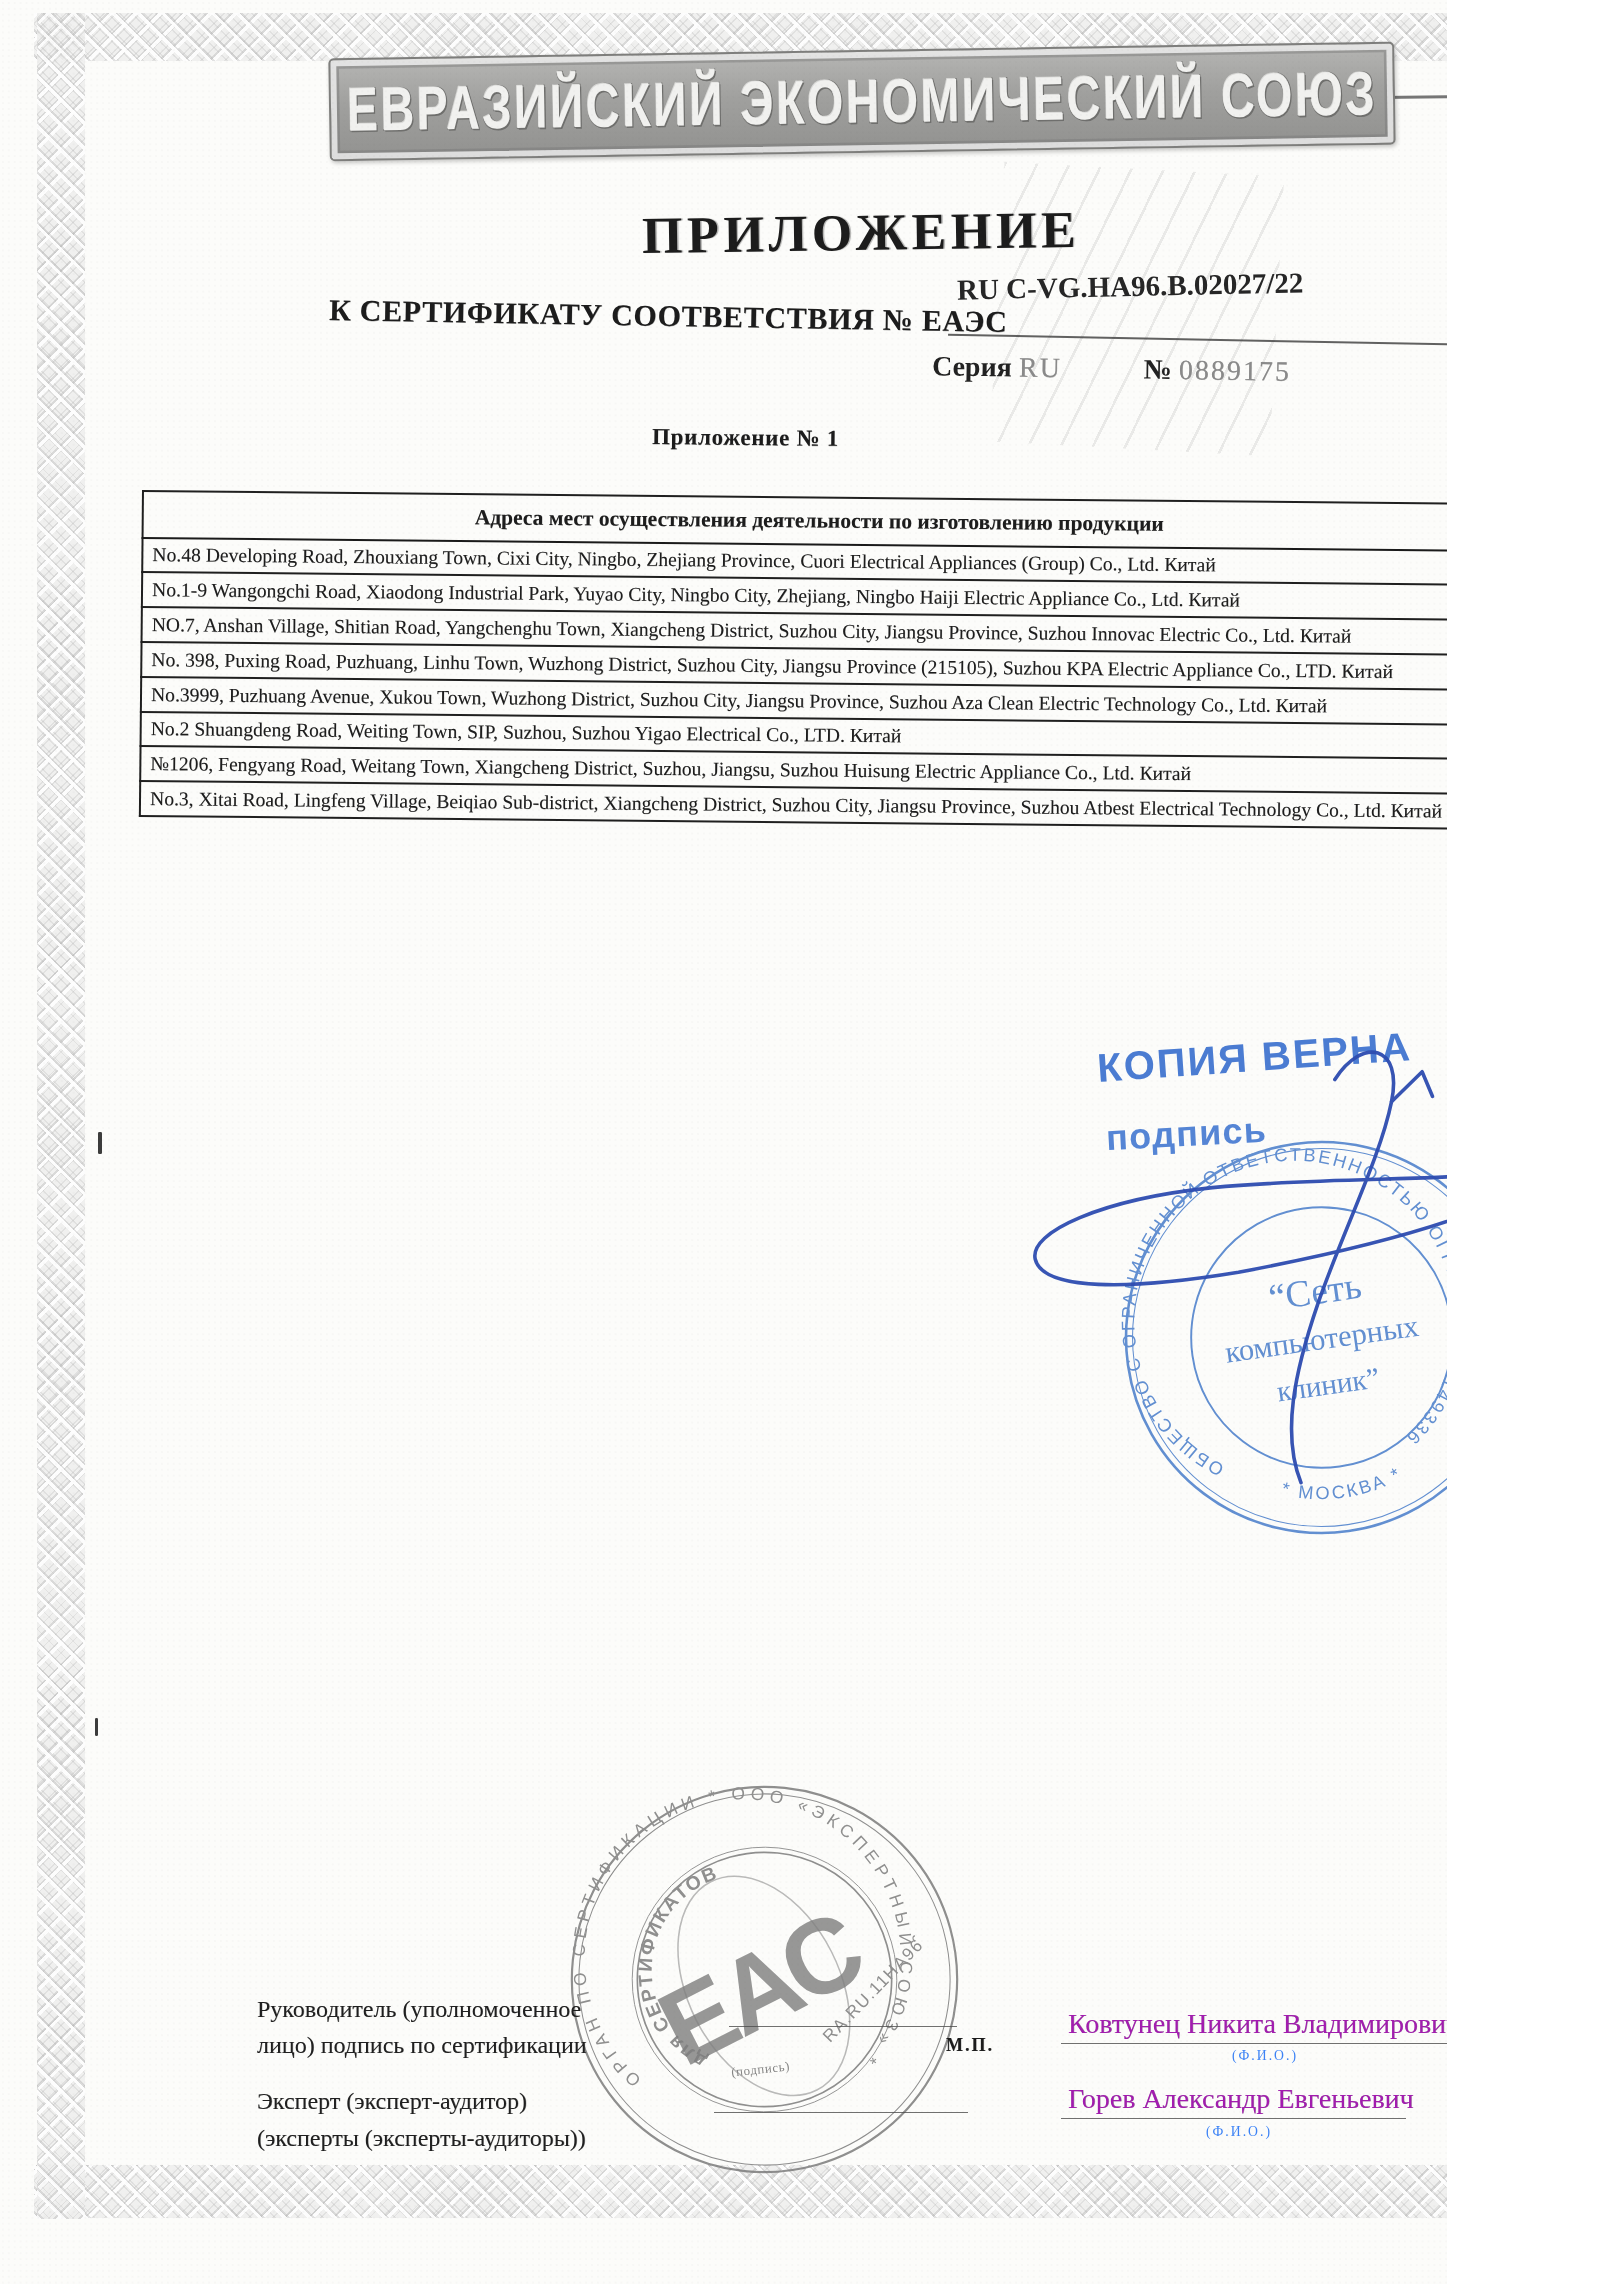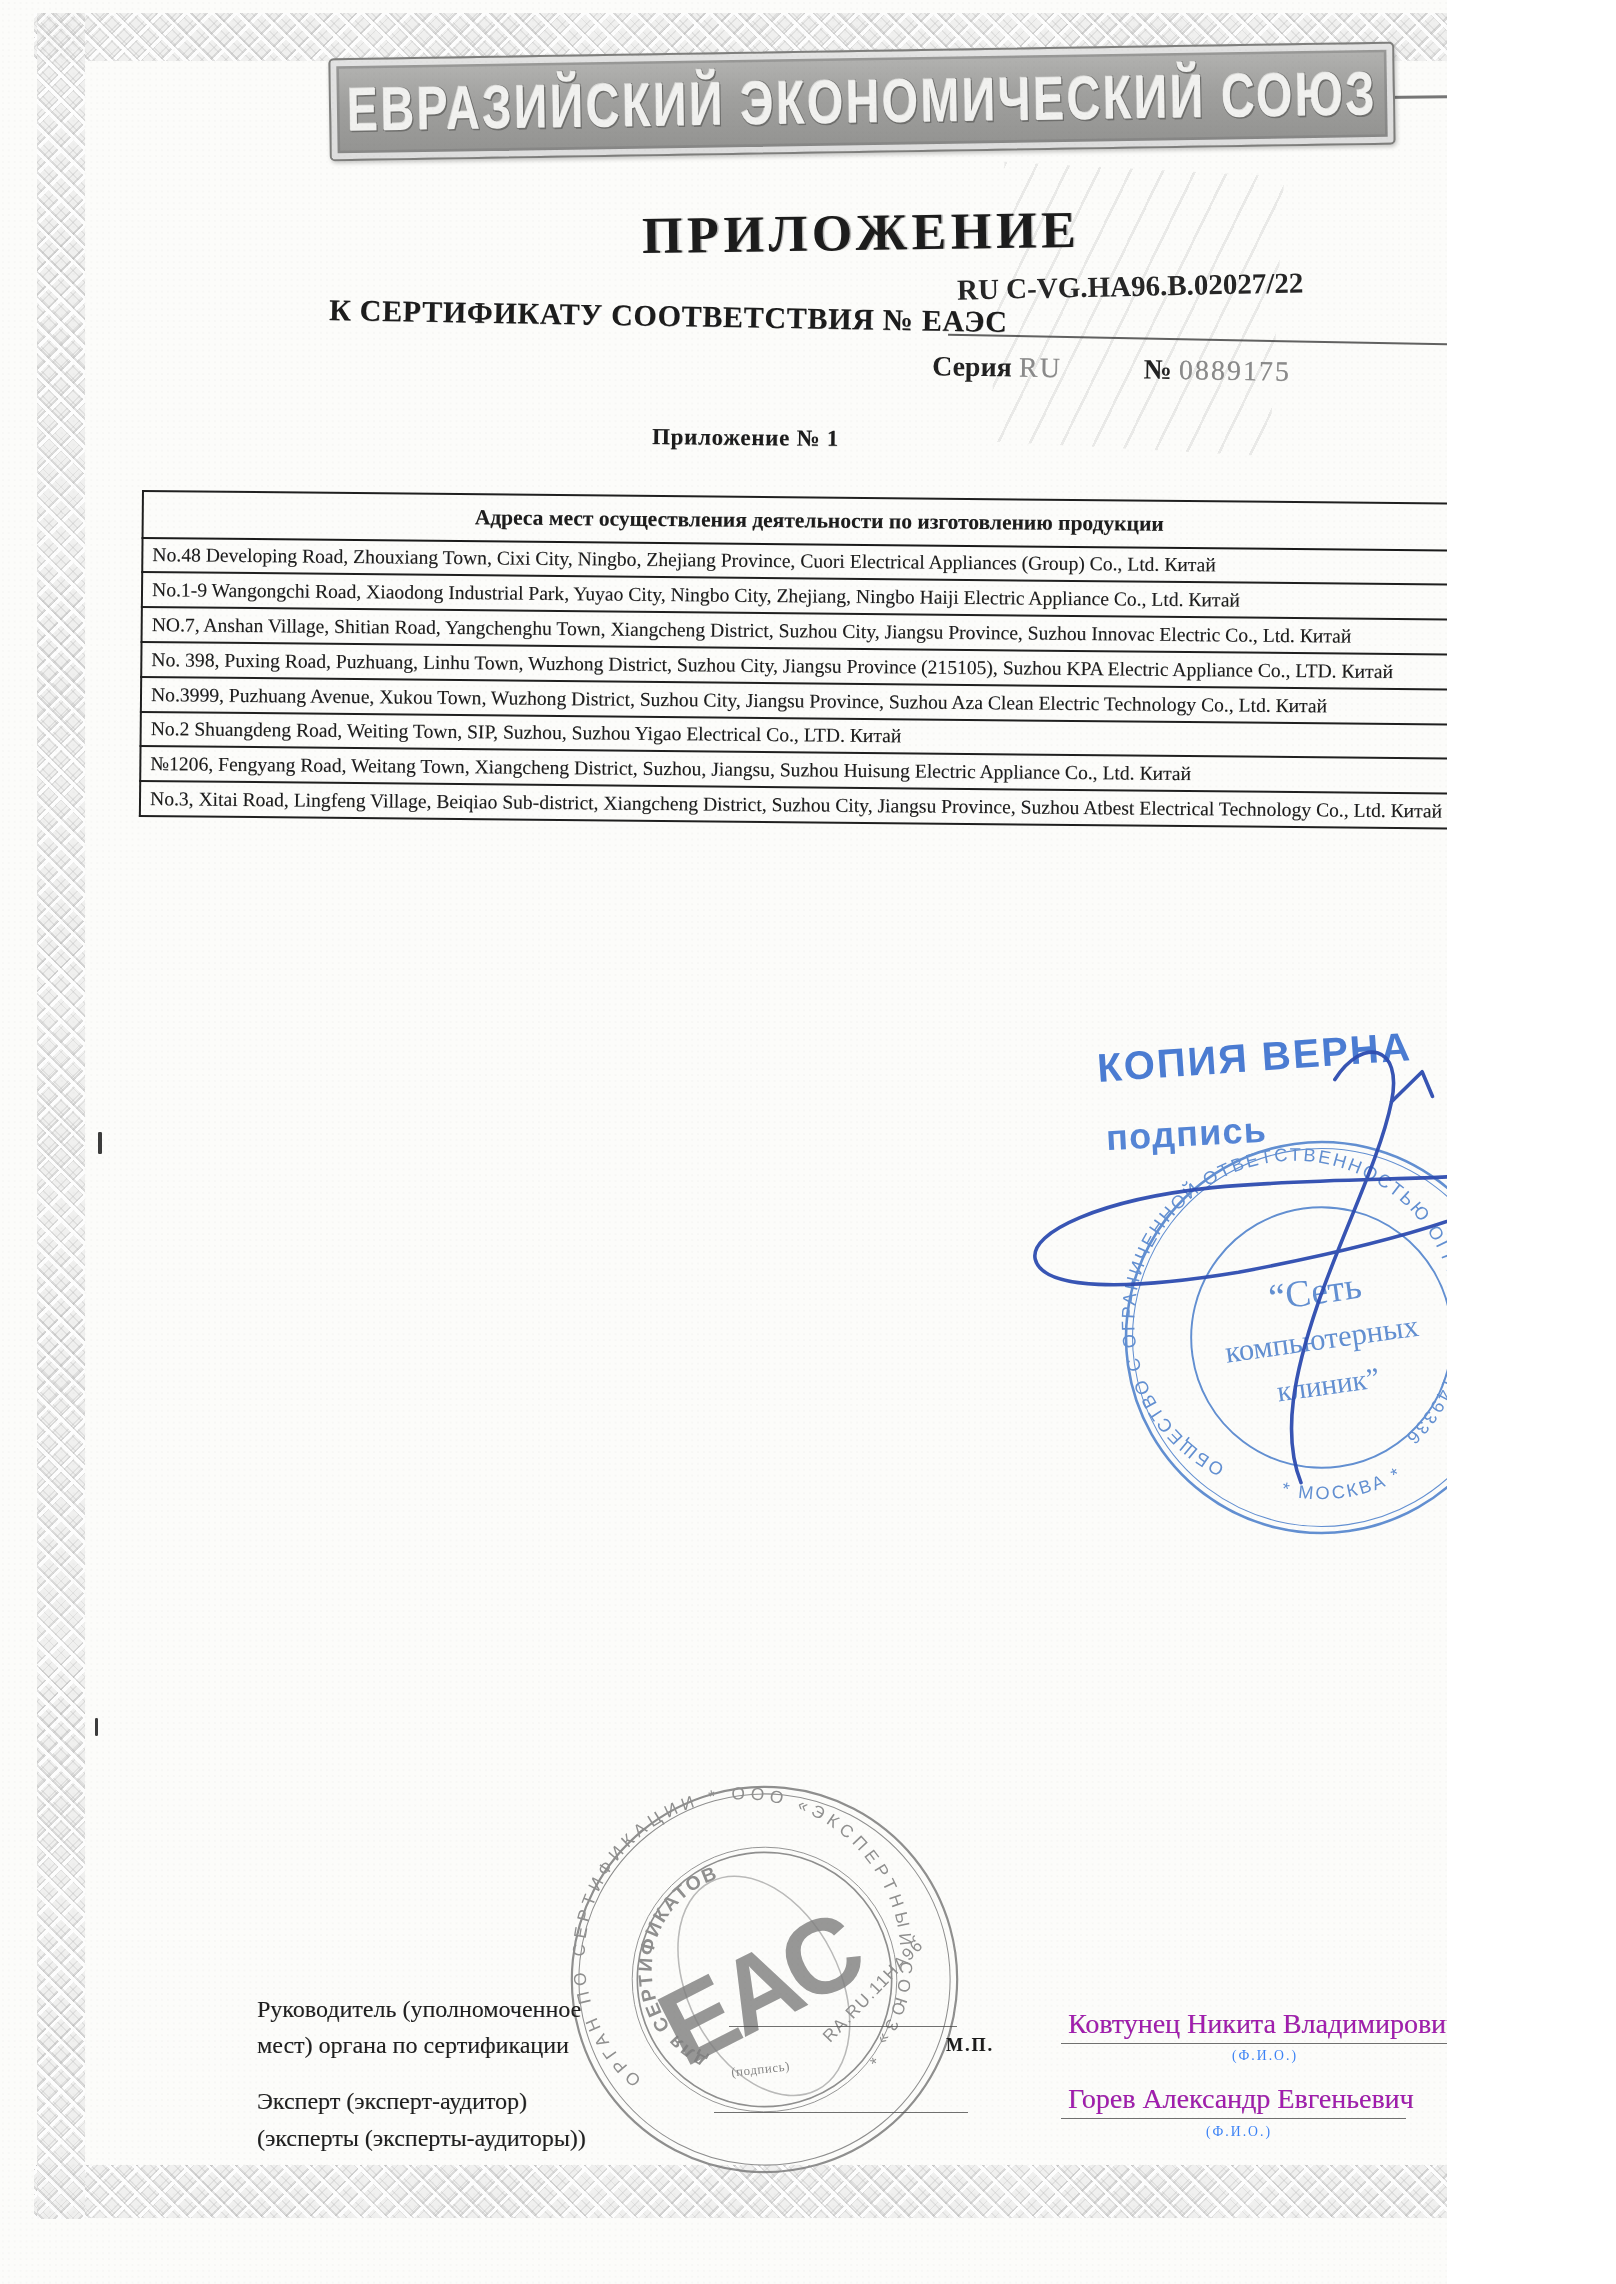--- a/index.html
+++ b/index.html
@@ -253,21 +253,21 @@
       <text font-family="Liberation Sans, DejaVu Sans, sans-serif" font-size="30" font-weight="bold" letter-spacing="3" fill="#7c7c7c">
         <textPath href="#grayInnerArc">для СЕРТИФИКАТОВ</textPath>
       </text>
     </g>
     <text x="320" y="390" text-anchor="middle" font-family="Liberation Sans, DejaVu Sans, sans-serif" font-size="165" font-weight="bold" letter-spacing="-8" fill="#686868" opacity="0.8" transform="rotate(-33 320 345)">ЕАС</text>
     <text x="432" y="408" font-family="Liberation Sans, DejaVu Sans, sans-serif" font-size="27" letter-spacing="2" fill="#7c7c7c" transform="rotate(-52 432 408)">RA.RU.11НА96</text>
     <text x="330" y="466" text-anchor="middle" font-family="Liberation Serif, DejaVu Serif, serif" font-size="20" letter-spacing="1" fill="#717171" transform="rotate(-12 330 466)">(подпись)</text>
   </svg>
 
   <div class="f-label ink" style="left:257px;top:1996px;">Руководитель (уполномоченное</div>
-  <div class="f-label ink" style="left:257px;top:2032px;">мест) органа по сертификации</div>
+  <div class="f-label ink" style="left:257px;top:2032px;">лицо) подпись по сертификации</div>
   <div class="f-label ink" style="left:257px;top:2088px;">Эксперт (эксперт-аудитор)</div>
   <div class="f-label ink" style="left:257px;top:2125px;">(эксперты (эксперты-аудиторы))</div>
 
   <div class="rule" style="left:729px;top:2026px;width:228px;"></div>
   <div class="rule" style="left:714px;top:2112px;width:254px;"></div>
 
   <div class="mp ink">М.П.</div>
 
   <div class="f-name ink" style="left:1068px;top:2008px;">Ковтунец Никита Владимирович</div>
   <div class="rule" style="left:1061px;top:2043px;width:438px;"></div>

